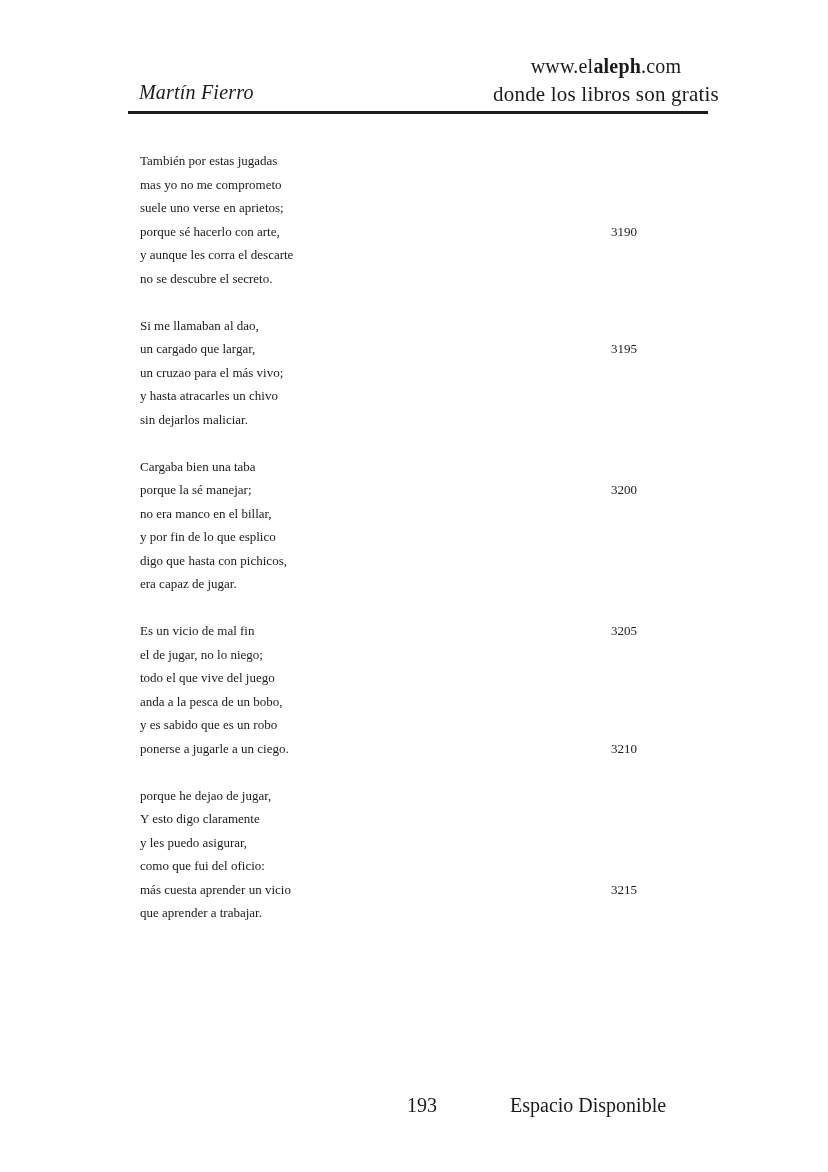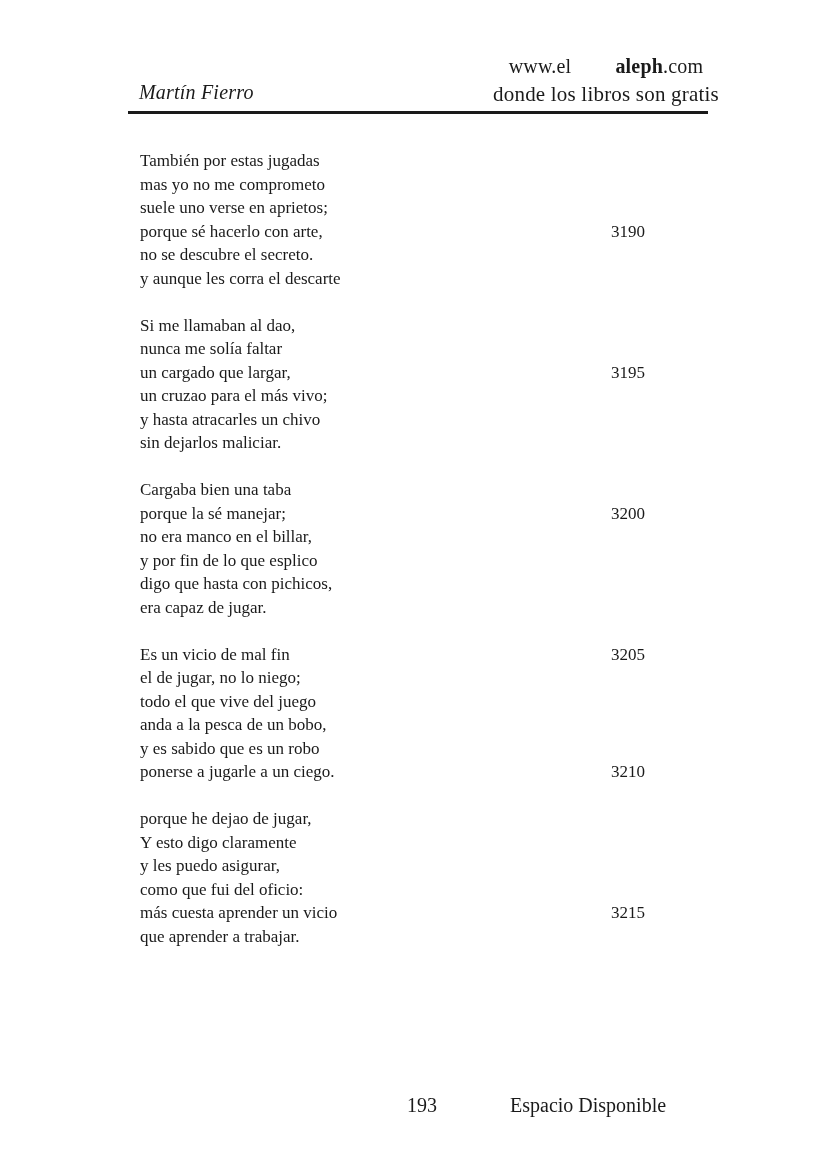--- a/index.html
+++ b/index.html
@@ -22,36 +22,36 @@
     letter-spacing: 0.2px;
   }
   .site-branding {
     position: absolute;
     left: 476px;
     top: 55px;
     width: 260px;
     text-align: center;
   }
   .site-url { font-size: 20px; letter-spacing: 0.2px; }
-  .site-url .bold { font-weight: bold; padding-left: 44px; }
+  .site-url .bold { font-weight: bold; }
   .site-tagline { font-size: 21px; margin-top: 4px; letter-spacing: 0.2px; }
   .header-rule {
     position: absolute;
     left: 128px;
     top: 111px;
     width: 580px;
     height: 3px;
     background: #1a1a1a;
   }
   .poem {
     position: absolute;
     left: 140px;
     top: 149px;
     width: 545px;
-    font-size: 17px;
+    font-size: 13px;
     line-height: 23.5px;
   }
   .stanza { margin-bottom: 23.5px; }
   .line { position: relative; white-space: nowrap; }
   .line-number {
     position: absolute;
     left: 471px;
     top: 0;
   }
   .page-footer {
@@ -78,26 +78,25 @@
   </div>
 
   <div class="header-rule"></div>
 
   <div class="poem" id="poem">
       <div class="stanza">
         <div class="line"><span class="line-text">También por estas jugadas</span></div>
         <div class="line"><span class="line-text">mas yo no me comprometo</span></div>
         <div class="line"><span class="line-text">suele uno verse en aprietos;</span></div>
         <div class="line"><span class="line-text">porque sé hacerlo con arte,</span><span class="line-number">3190</span></div>
+        <div class="line"><span class="line-text">y aunque les corra el descarte</span></div>
         <div class="line"><span class="line-text">no se descubre el secreto.</span></div>
-        <div class="line"><span class="line-text">y aunque les corra el descarte</span></div>
       </div>
       <div class="stanza">
         <div class="line"><span class="line-text">Si me llamaban al dao,</span></div>
-        <div class="line"><span class="line-text">nunca me solía faltar</span></div>
         <div class="line"><span class="line-text">un cargado que largar,</span><span class="line-number">3195</span></div>
         <div class="line"><span class="line-text">un cruzao para el más vivo;</span></div>
         <div class="line"><span class="line-text">y hasta atracarles un chivo</span></div>
         <div class="line"><span class="line-text">sin dejarlos maliciar.</span></div>
       </div>
       <div class="stanza">
         <div class="line"><span class="line-text">Cargaba bien una taba</span></div>
         <div class="line"><span class="line-text">porque la sé manejar;</span><span class="line-number">3200</span></div>
         <div class="line"><span class="line-text">no era manco en el billar,</span></div>
         <div class="line"><span class="line-text">y por fin de lo que esplico</span></div>

